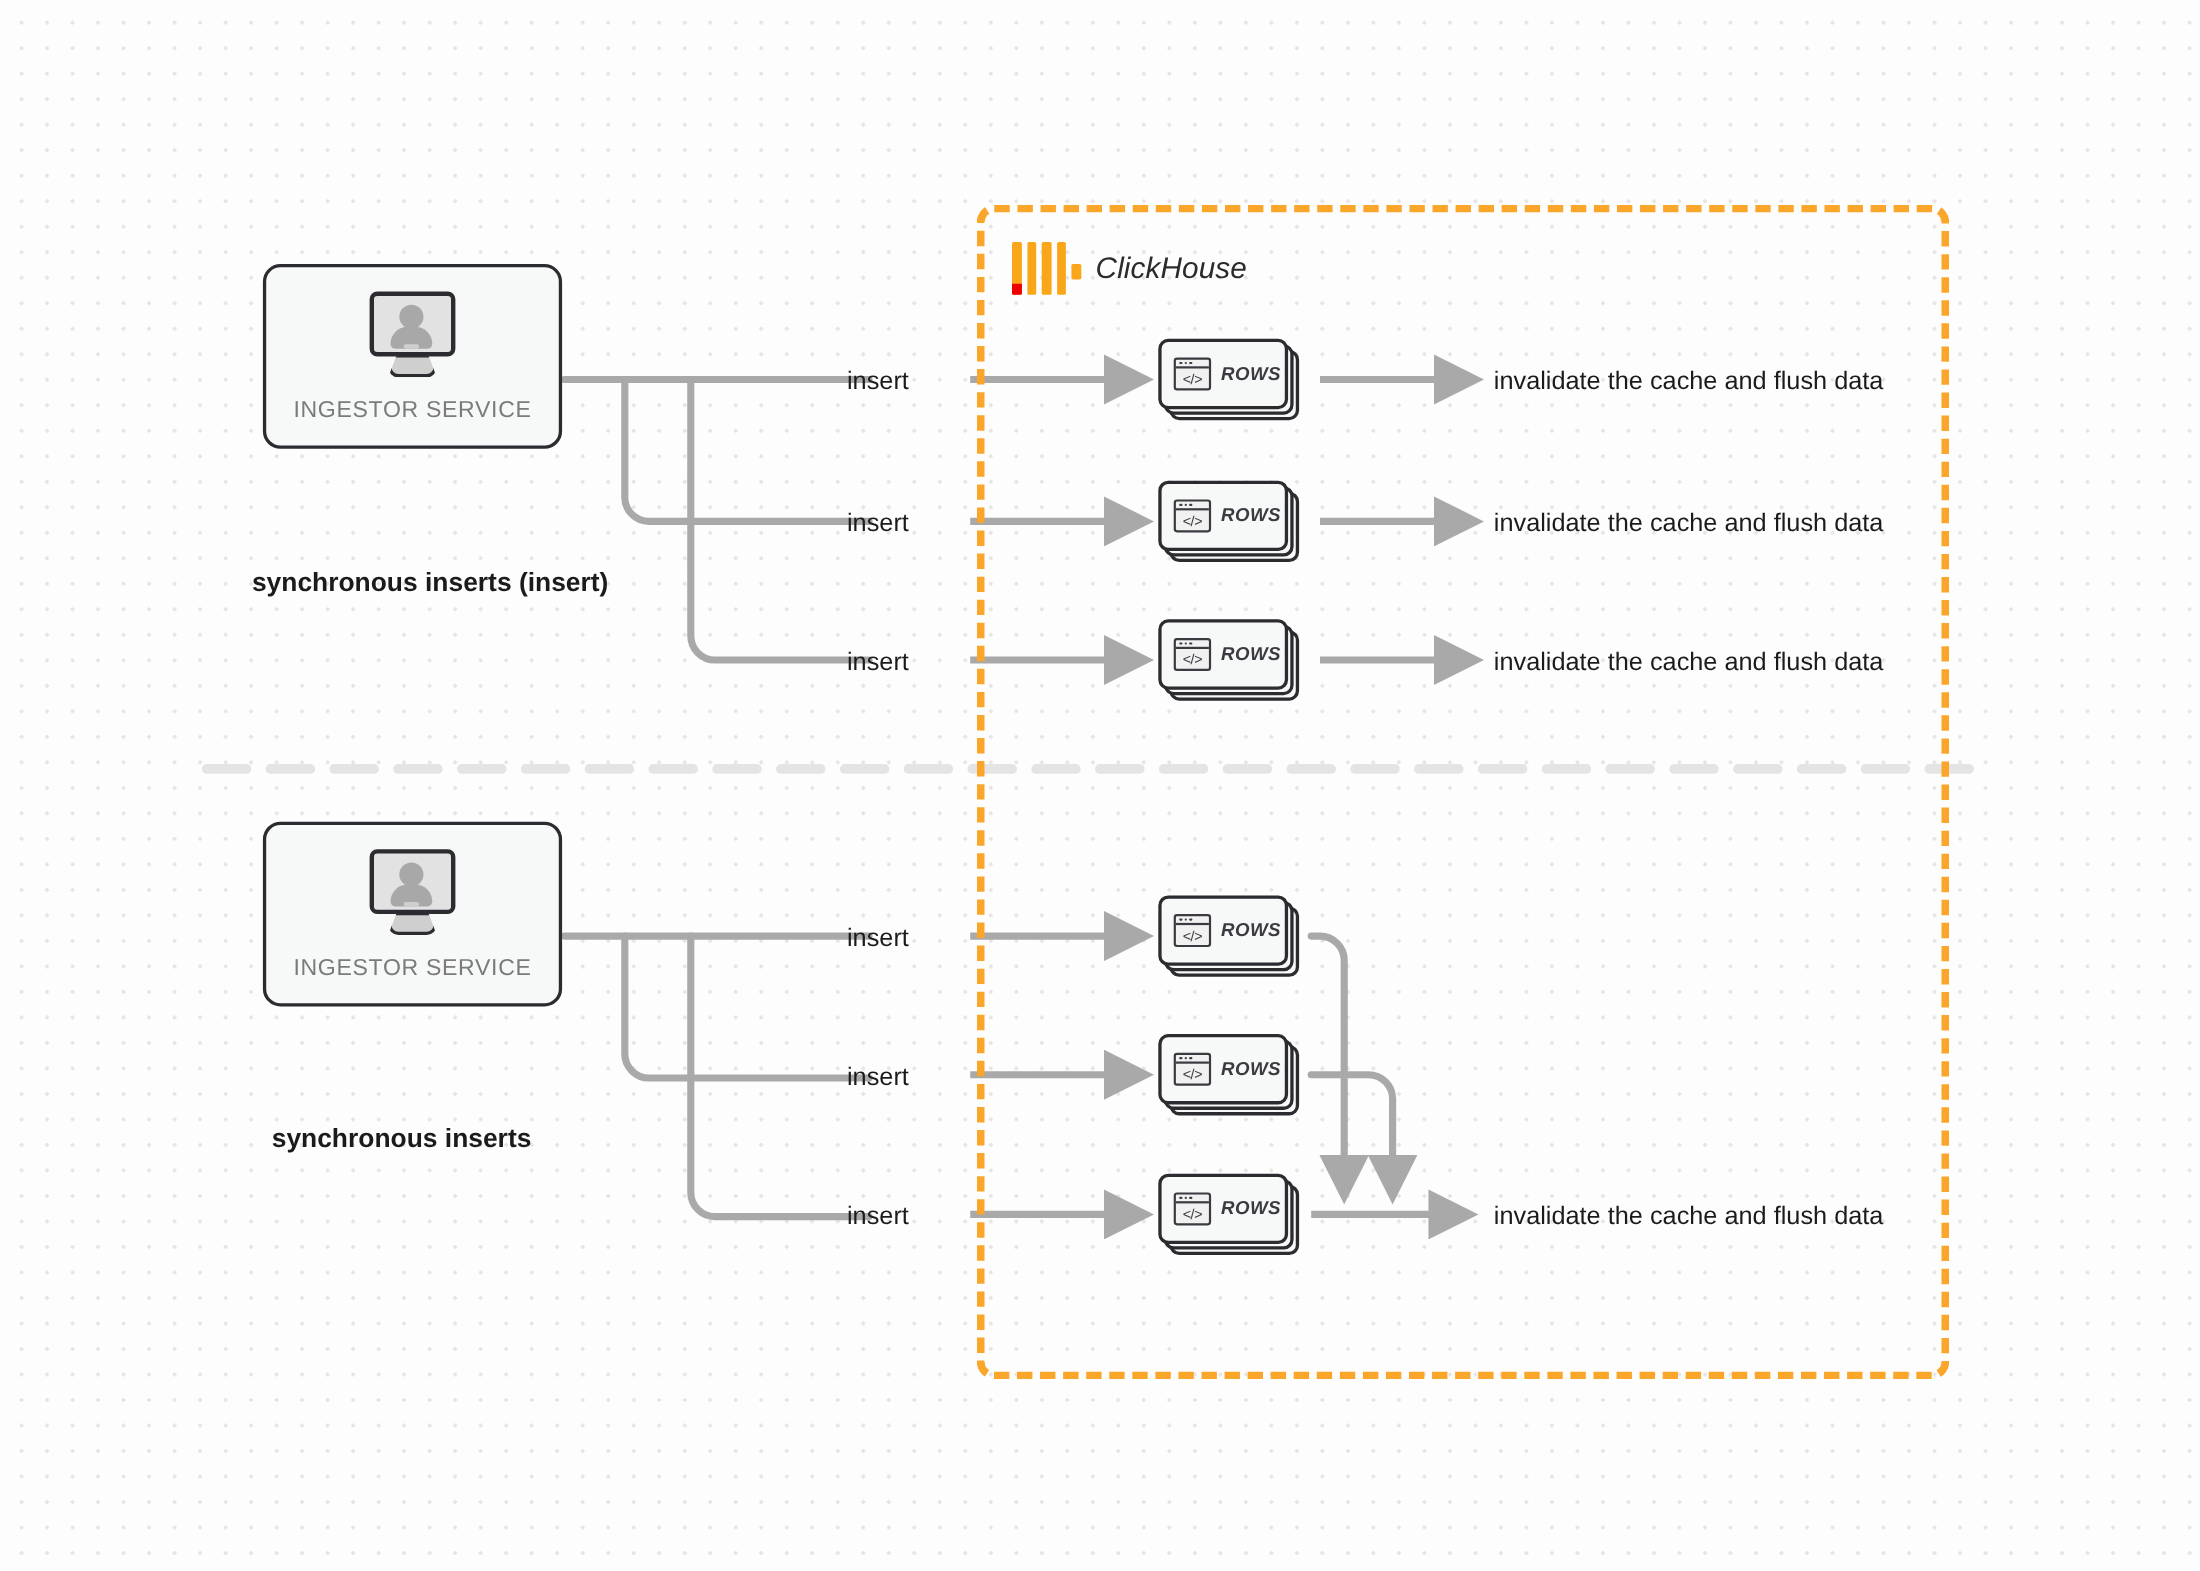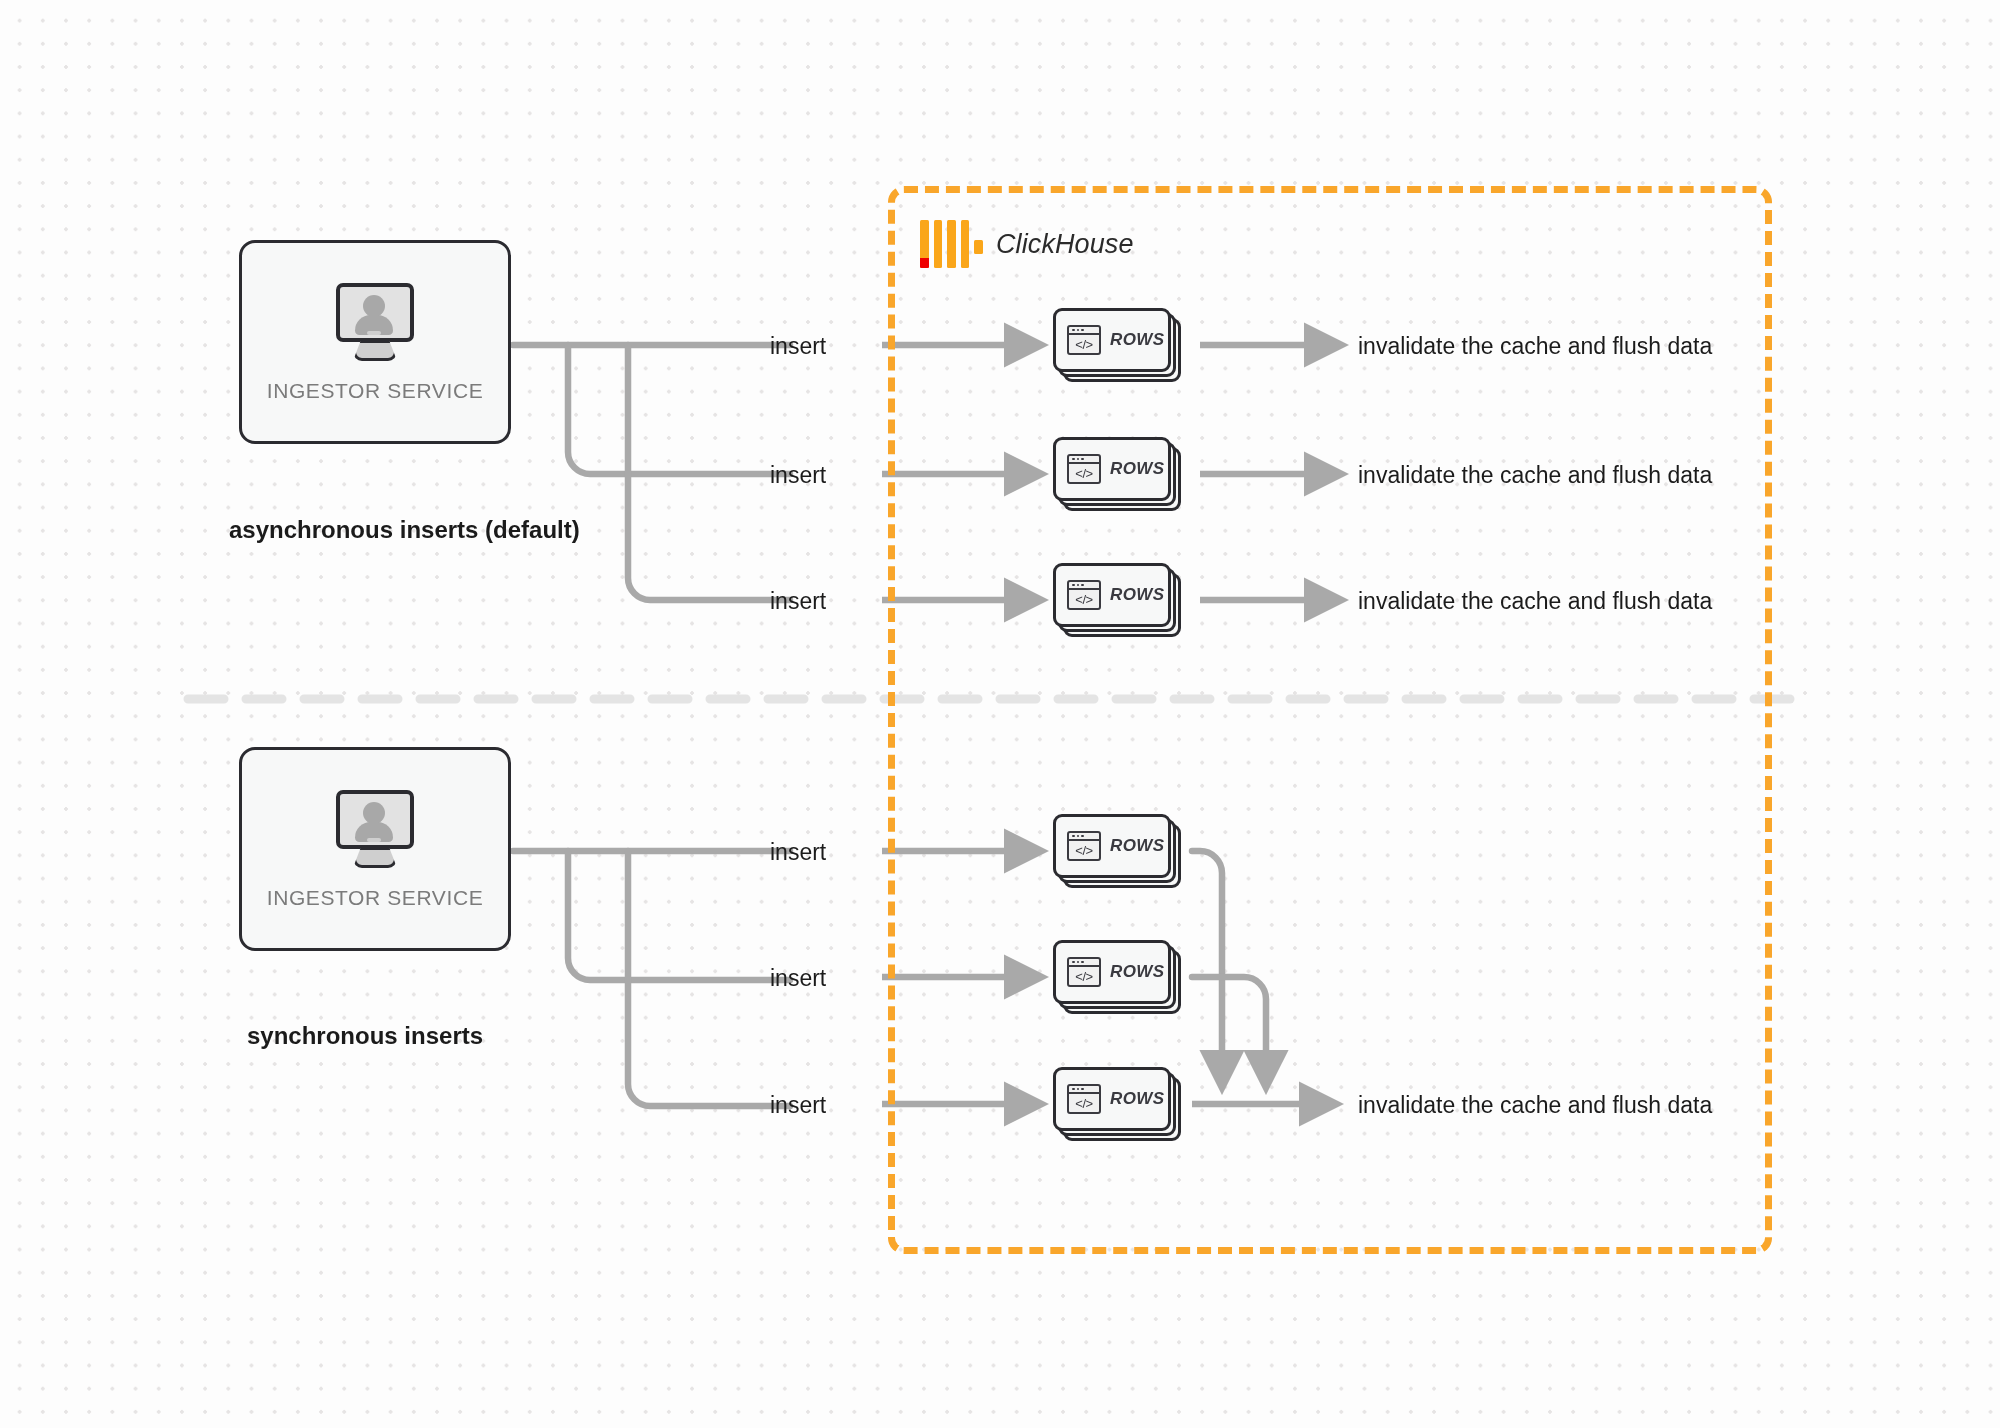--- a/index.html
+++ b/index.html
@@ -96,21 +96,21 @@
     color: #2b2b2b;
     letter-spacing: 0.1px;
     white-space: nowrap;
     font-style: italic;
   }
 
   
   .ingestor {
     position: absolute;
     width: 272px;
-    height: 204px;
+    height: 168px;
     background: #f7f8f8;
     border: 3.5px solid #2b2b30;
     border-radius: 16px;
     box-sizing: border-box;
     display: flex;
     flex-direction: column;
     align-items: center;
     justify-content: center;
   }
   .ingestor.sync  { left: 239px; top: 240px; }
@@ -355,21 +355,21 @@
   <div class="monitor">
     <span class="screen"></span>
     <span class="head"></span>
     <span class="body"></span>
     <span class="notch"></span>
     <span class="stand"></span>
   </div>
   <div class="ingestor-label">INGESTOR SERVICE</div>
 </div>
 
-<div class="section-title sync">asynchronous inserts (default)</div>
+<div class="section-title sync">synchronous inserts (insert)</div>
 
 <div class="edge-label insert" style="left:770px; top:333px;">insert</div>
 <div class="edge-label insert" style="left:770px; top:462px;">insert</div>
 <div class="edge-label insert" style="left:770px; top:588px;">insert</div>
 
 <div class="rows-card" style="left:1053px; top:308px;">
   <div class="stack-b"></div>
   <div class="stack-a"></div>
   <div class="front">
     <span class="win-icon">

